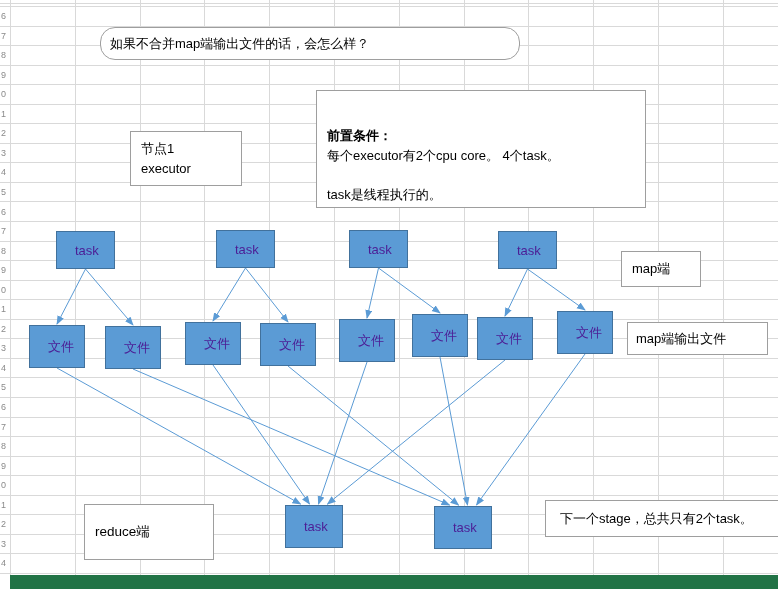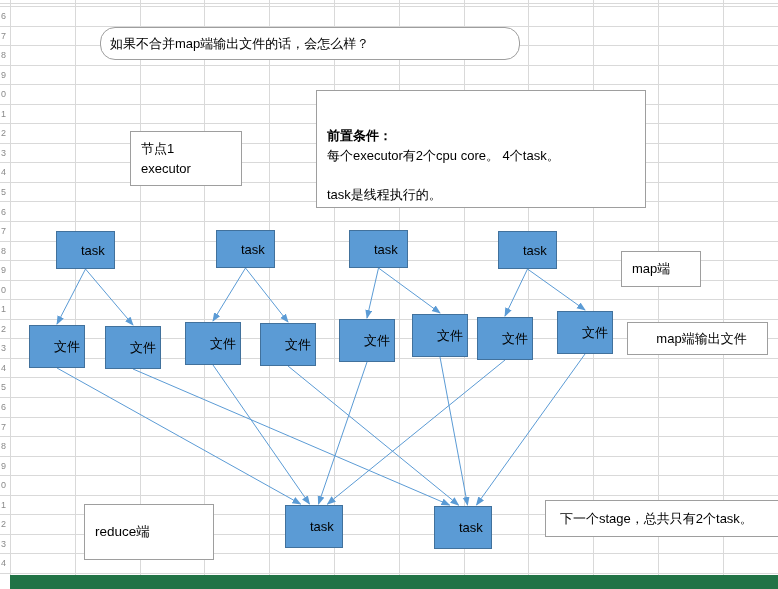--- a/index.html
+++ b/index.html
@@ -18,32 +18,32 @@
   #row-numbers span{
     position:absolute;left:1px;width:9px;height:19.55px;line-height:19.55px;
     font-size:9px;color:#8a8a8a;overflow:hidden;
   }
   #arrows{position:absolute;left:0;top:0;z-index:1;pointer-events:none;}
   #shapes{position:absolute;inset:0;z-index:2;}
   .bluebox{
     position:absolute;background:#5B9BD5;border:1px solid #41719C;
     display:flex;align-items:center;box-sizing:border-box;
   }
-  .bluebox span{color:#000000;font-size:13px;padding-left:24px;white-space:nowrap;}
+  .bluebox span{color:#4c1d95;font-size:13px;padding-left:18px;white-space:nowrap;}
   .note{
     position:absolute;background:#fff;border:1px solid #9e9e9e;box-sizing:border-box;
     z-index:2;font-size:13px;
   }
   .note.vcenter{display:flex;align-items:center;}
   #question-note{left:100px;top:27px;width:420px;height:33px;padding-left:9px;border-radius:15px;}
   #precondition-note{left:316px;top:90px;width:330px;height:118px;padding:7px 10px;line-height:19.5px;}
   #precondition-note .title{font-weight:bold;margin-top:28px;}
   #node-note{left:130px;top:131px;width:112px;height:55px;padding:7px 10px;line-height:19.5px;}
   #map-side-note{left:621px;top:251px;width:80px;height:36px;padding-left:10px;}
-  #map-output-note{left:627px;top:322px;width:141px;height:33px;padding-left:8px;justify-content:center;}
+  #map-output-note{left:627px;top:322px;width:141px;height:33px;padding-left:8px;}
   #reduce-side-note{left:84px;top:504px;width:130px;height:56px;padding-left:10px;font-size:13.5px;}
   #next-stage-note{left:545px;top:500px;width:266px;height:37px;padding-left:14px;}
   .green-bar{position:absolute;left:10px;right:0;bottom:0;height:14px;z-index:3;}
 </style>
 </head>
 <body>
 
 <div id="canvas">
   <div class="grid"></div>
   <div id="row-numbers">

